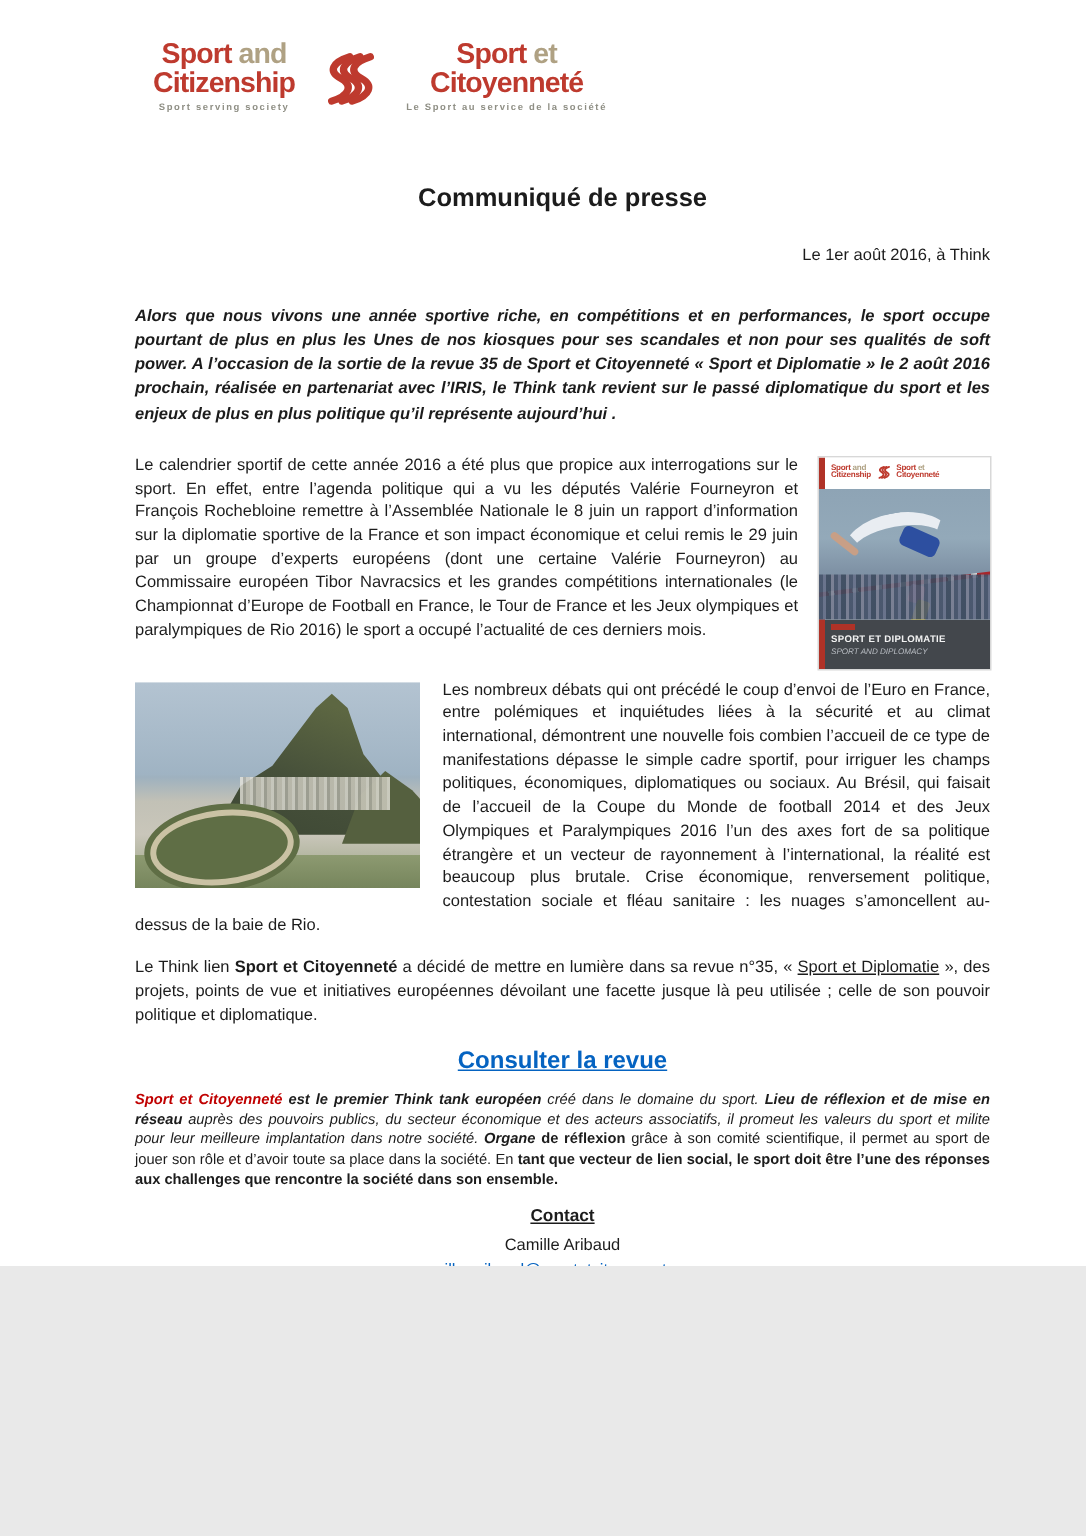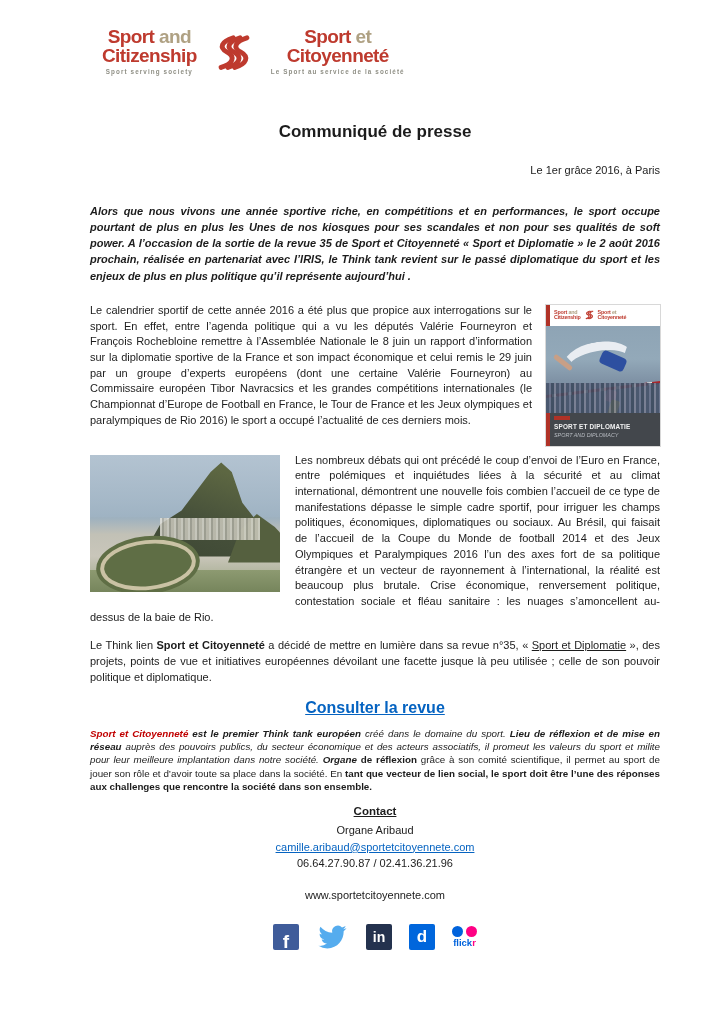--- a/index.html
+++ b/index.html
@@ -1,17 +1,17 @@
 <!DOCTYPE html>
 <html><head>
 <meta charset="utf-8">
 <style>
   html,body{margin:0;padding:0;background:#e9e9e9;}
   .page{
-    width:724px;height:1024px;margin:0 auto;background:#ffffff;
+    width:724px;height:844px;margin:0 auto;background:#ffffff;
     position:relative;box-sizing:border-box;
     padding:28px 64px 0 90px;
     font-family:"Liberation Sans","DejaVu Sans",sans-serif;
     color:#1c1c1c;overflow:hidden;
   }
   .b{font-weight:bold}.i{font-style:italic}.u{text-decoration:underline}
   .red-txt{color:#C00000}
 
   
   .logo-row{display:flex;align-items:flex-start;gap:15px;margin-left:12px;height:56px;}
@@ -130,21 +130,21 @@
         <use href="#swoosh" width="44" height="46"></use>
       </svg>
     <div class="logo-txt">
       <div class="logo-l1"><span>Sport </span><span class="conj">et</span></div>
       <div class="logo-l2">Citoyenneté</div>
       <div class="logo-tag">Le Sport au service de la société</div>
     </div>
   </div>
 
   <div class="doc-type">Communiqué de presse</div>
-  <div class="dateline">Le 1er grâce 2016, à Paris</div>
+  <div class="dateline">Le 1er août 2016, à Think</div>
 
   <p class="intro">Alors que nous vivons une année sportive riche, en compétitions et en performances, le sport occupe pourtant de plus en plus les Unes de nos kiosques pour ses scandales et non pour ses qualités de soft power. A l’occasion de la sortie de la revue 35 de Sport et Citoyenneté « Sport et Diplomatie » le 2 août 2016 prochain, réalisée en partenariat avec l’IRIS, le Think tank revient sur le passé diplomatique du sport et les enjeux de plus en plus politique qu’il représente aujourd’hui .</p>
 
   <p class="body-text p1">
     <span class="cover">
       <span class="cover-stripe"></span>
       <span class="cover-header">
         <span class="c-logo">
             <span><span>Sport </span><span class="c-conj">and</span></span>
             <span>Citizenship</span>
@@ -194,21 +194,21 @@
 
   <span class="cta"><a class="link">Consulter la revue</a></span>
 
 
   <p class="about-para">
     <span class="b red-txt">Sport et Citoyenneté</span><span class="b"> est le premier Think tank européen </span><span>créé dans le domaine du sport. </span><span class="b">Lieu de réflexion et de mise en réseau</span><span> auprès des pouvoirs publics, du secteur économique et des acteurs associatifs, il promeut les valeurs du sport et milite pour leur meilleure implantation dans notre société. </span><span class="b">Organe</span><span class="b up"> de réflexion </span><span class="up">grâce à son comité scientifique, il permet au sport de jouer son rôle et d’avoir toute sa place dans la société. En </span><span class="b up">tant que vecteur de lien social, le sport doit être l’une des réponses aux challenges que rencontre la société dans son ensemble.</span>
   </p>
 
   <div class="contact">
     <div class="contact-heading">Contact</div>
-    <div>Organe Aribaud</div>
+    <div>Camille Aribaud</div>
     <div><a class="link">camille.aribaud@sportetcitoyennete.com</a></div>
     <div>06.64.27.90.87 / 02.41.36.21.96</div>
     <a class="site-link">www.sportetcitoyennete.com</a>
   </div>
 
   <div class="social-row">
     <a class="sq fb">
         <span>f</span>
       </a>
     <a class="tw">

